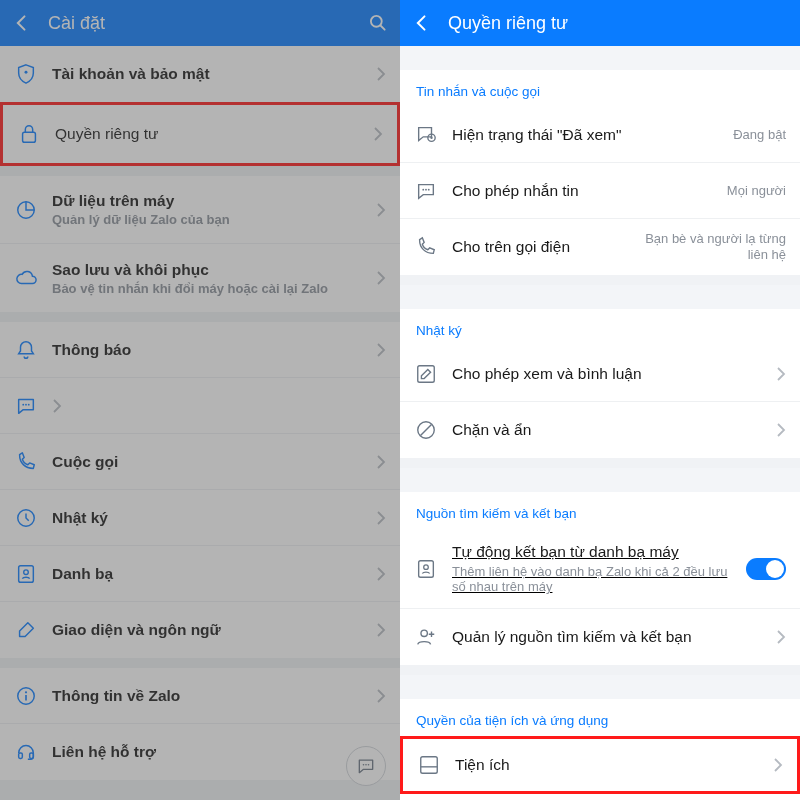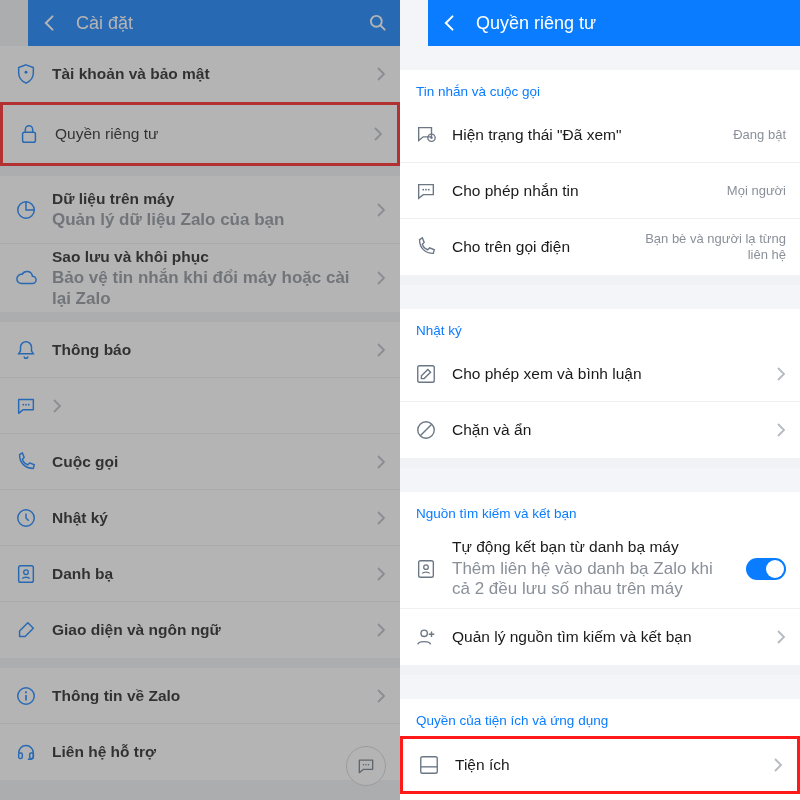--- a/index.html
+++ b/index.html
@@ -3,38 +3,38 @@
 <meta charset="utf-8">
 <style>
   * { box-sizing: border-box; margin: 0; padding: 0; }
   html, body { width: 800px; height: 800px; overflow: hidden; font-family: -apple-system, Helvetica, Arial, sans-serif; }
   body { display: flex; background: #e9ecef; }
   .pane { width: 400px; height: 800px; position: relative; background: #f0f2f5; }
   .pane-left::after {
     content: ""; position: absolute; inset: 0; background: rgba(80,80,80,0.43); pointer-events: none;
   }
   .header {
-    height: 46px; background: #0a7cff; color: #fff; display: flex; align-items: center; padding: 0 12px; gap: 16px; margin-left: 28px;
+    height: 46px; background: #0a7cff; color: #fff; display: flex; align-items: center; padding: 0 12px; gap: 16px;
   }
   .header .title { font-size: 18px; font-weight: 500; flex: 1; }
   .header svg { fill: #fff; stroke: #fff; }
   .section-gap { height: 10px; background: #f0f2f5; }
   .list { background: #fff; font-weight: bold; }
   .row {
     display: flex; align-items: center; padding: 0 14px; min-height: 56px; gap: 14px;
     border-bottom: 1px solid #eef0f2; background: #fff;
   }
   .row:last-child { border-bottom: none; }
   .row .ic { width: 24px; height: 24px; display: flex; align-items: center; justify-content: center; color: #6b7785; flex-shrink:0;}
   .row .ic.blue { color: #0a7cff; }
   .row .txt { flex: 1; min-width: 0; }
   .row .txt .t1 { font-size: 15.5px; color: #1a1a1a; line-height: 1.25; }
-  .row .txt .t2 { font-size: 17px; color: #8a9099; margin-top: 2px; line-height: 1.2; }
+  .row .txt .t2 { font-size: 13px; color: #8a9099; margin-top: 2px; line-height: 1.2; }
   .row.tall { min-height: 68px; }
-  .row.taller { min-height: 80px; }
+  .row.taller { min-height: 80px; text-decoration: underline; }
   .chev { color: #b5bac1; flex-shrink: 0; }
   .val { font-size: 13px; color: #8a9099; text-align: right; flex-shrink: 0; max-width: 150px; line-height:1.2;}
   .sect-title { font-size: 13.5px; color: #0a7cff; font-weight: 500; padding: 14px 16px 8px; background: #fff; margin-top: 24px; }
   .group { background: #fff; }
   .hl { border: 3px solid #ff1a1a; }
   .hl-inner { background: #fff; }
   .toggle {
     width: 40px; height: 22px; border-radius: 11px; background: #0a7cff; position: relative; flex-shrink:0;
   }
   .toggle::after {

